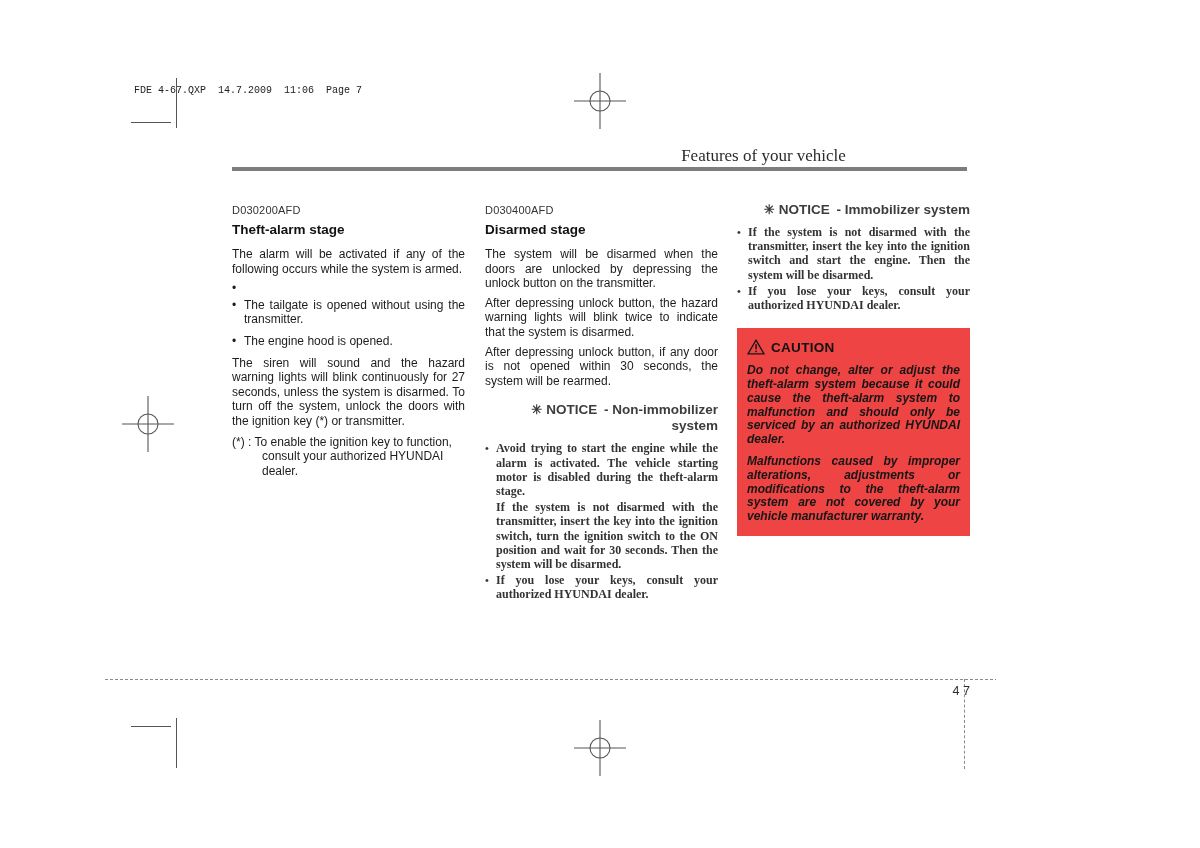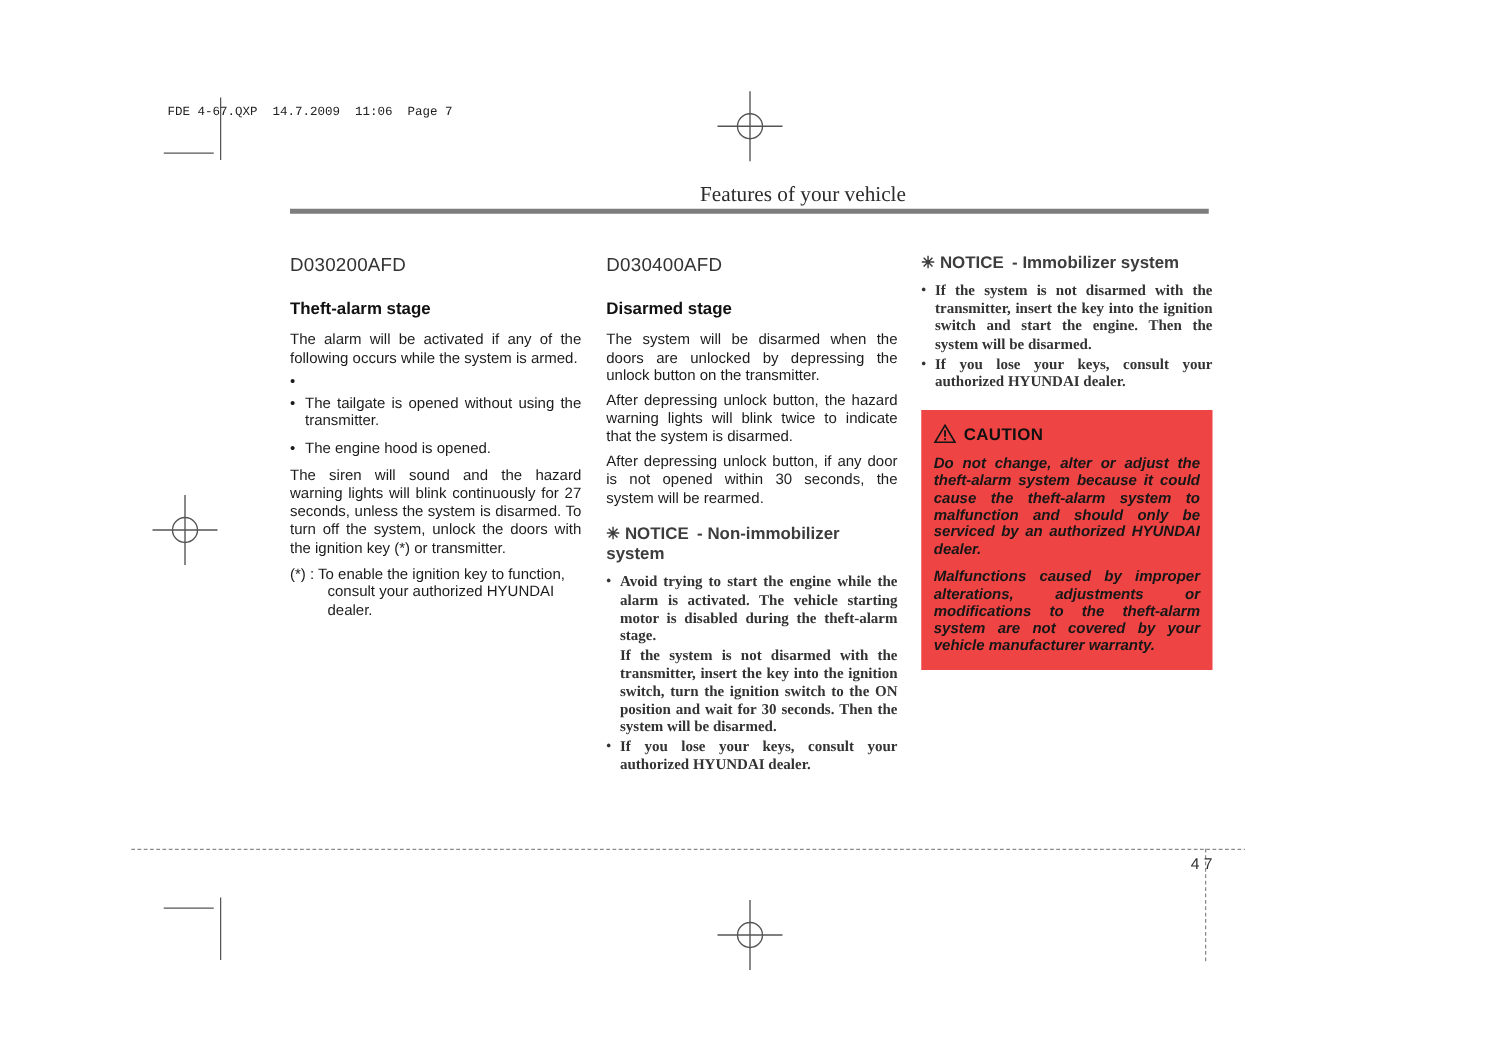--- a/index.html
+++ b/index.html
@@ -9,34 +9,34 @@
   
   .cropline{position:absolute;background:#555;}
   .cropline.v{width:1px;height:50px;}
   .cropline.h{height:1px;width:40px;}
   .regmark{position:absolute;}
   .regmark line,.regmark circle{stroke:#555;stroke-width:1.1;fill:none;}
 
   .printinfo{position:absolute;left:134px;top:85px;
              font-family:"Liberation Mono", monospace;font-size:10px;color:#222;white-space:pre;}
 
-  .header-title{position:absolute;left:560px;top:146px;width:407px;text-align:left;
+  .header-title{position:absolute;left:560px;top:146px;width:407px;text-align:center;
                 font-family:"Liberation Serif", serif;font-size:17px;color:#2b2b2b;}
   .header-rule{position:absolute;left:232px;top:167px;width:735px;height:4px;background:#7d7d7d;}
 
   .col{position:absolute;top:204px;width:233px;}
-  .code{font-size:15px;color:#333;margin:0 0 18px 0;letter-spacing:0.2px;}
+  .code{font-size:11px;color:#333;margin:0 0 6px 0;letter-spacing:0.2px;}
   .h{font-size:13.5px;font-weight:bold;margin:0 0 10px 0;color:#111;}
   .body{font-size:12px;line-height:14.6px;text-align:justify;margin:0 0 5px 0;}
   .bullet{display:flex;margin:0 0 2px 0;}
   .dot{width:12px;flex:none;font-size:12px;line-height:14.6px;}
   .btext{flex:1;}
   .footnote{font-size:12px;line-height:14.6px;margin-top:6px;padding-left:30px;text-indent:-30px;}
 
-  .notice-head{margin:14px 0 7px 0;text-align:left;font-weight:bold;color:#3d3d3d;
+  .notice-head{margin:14px 0 7px 0;text-align:right;font-weight:bold;color:#3d3d3d;
                font-size:13.5px;line-height:16px;}
   .nast{margin-right:4px;font-size:13px;}
   .nsub{margin-left:3px;}
   .nitem{display:flex;margin:0 0 2px 0;font-family:"Liberation Serif", serif;font-weight:bold;color:#333;}
   .nitem .dot{width:11px;font-size:11px;line-height:14.2px;}
   .nitem .ntext{flex:1;font-size:12px;line-height:14.2px;text-align:justify;}
   .ncont{margin:0 0 2px 0;padding-left:11px;font-family:"Liberation Serif", serif;font-weight:bold;color:#333;
          font-size:12px;line-height:14.2px;text-align:justify;}
 
   .caution{margin-top:16px;background:#ef4444;padding:11px 10px 12px 10px;box-sizing:border-box;width:233px;}

